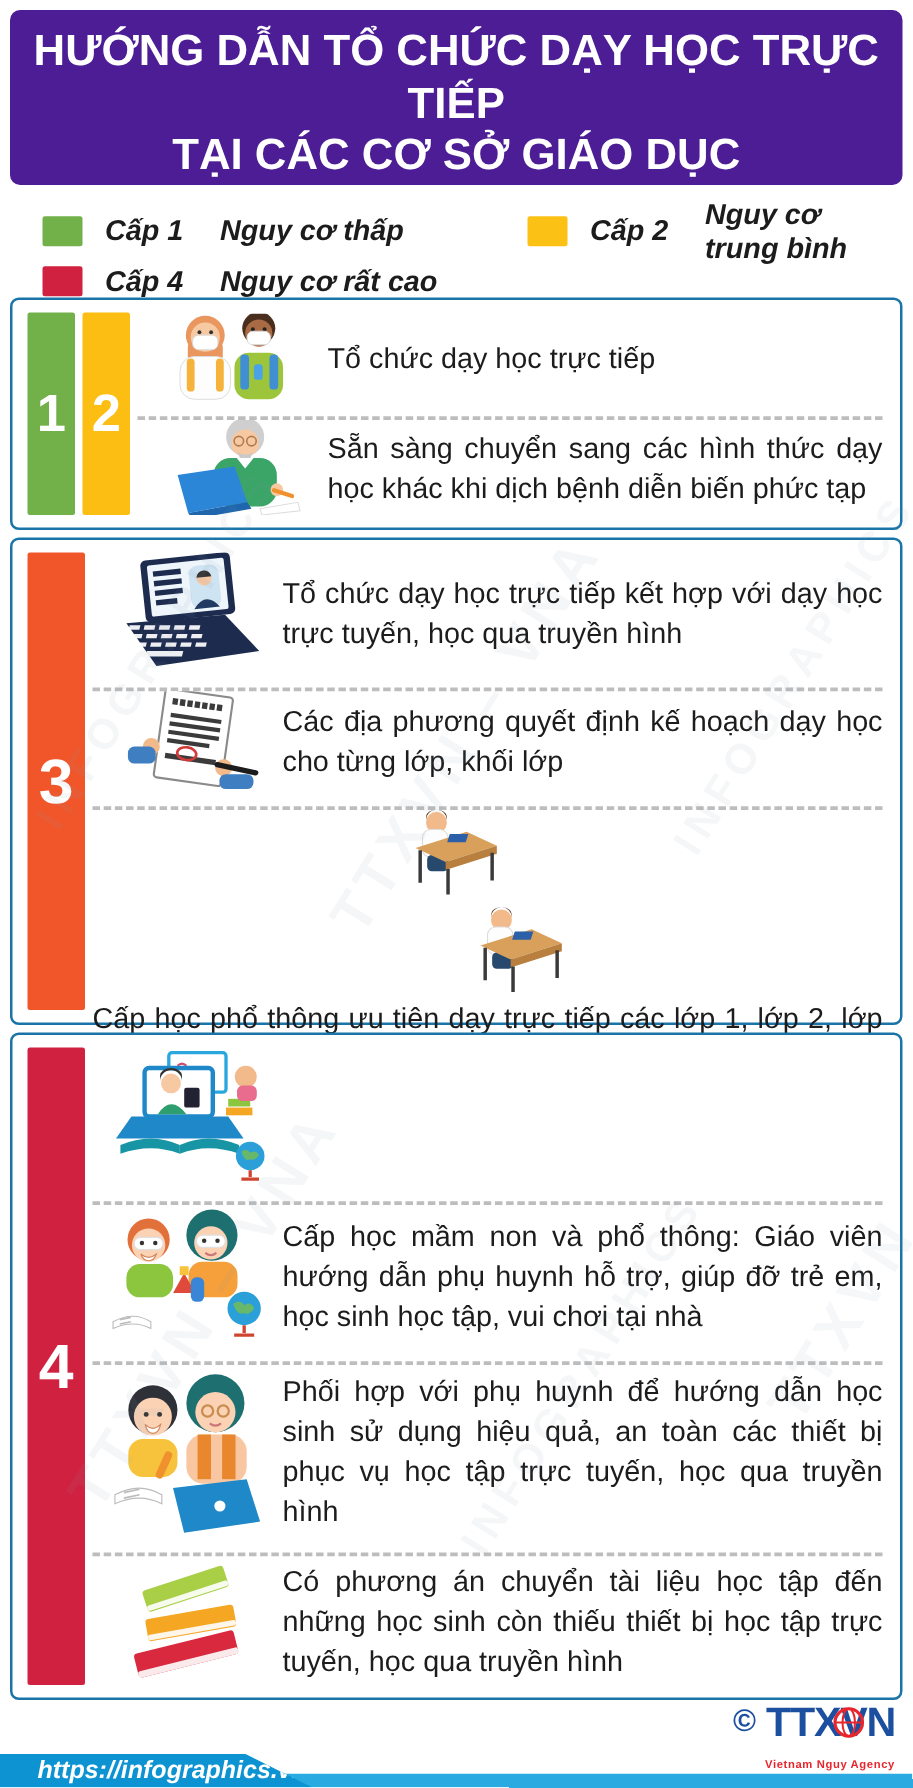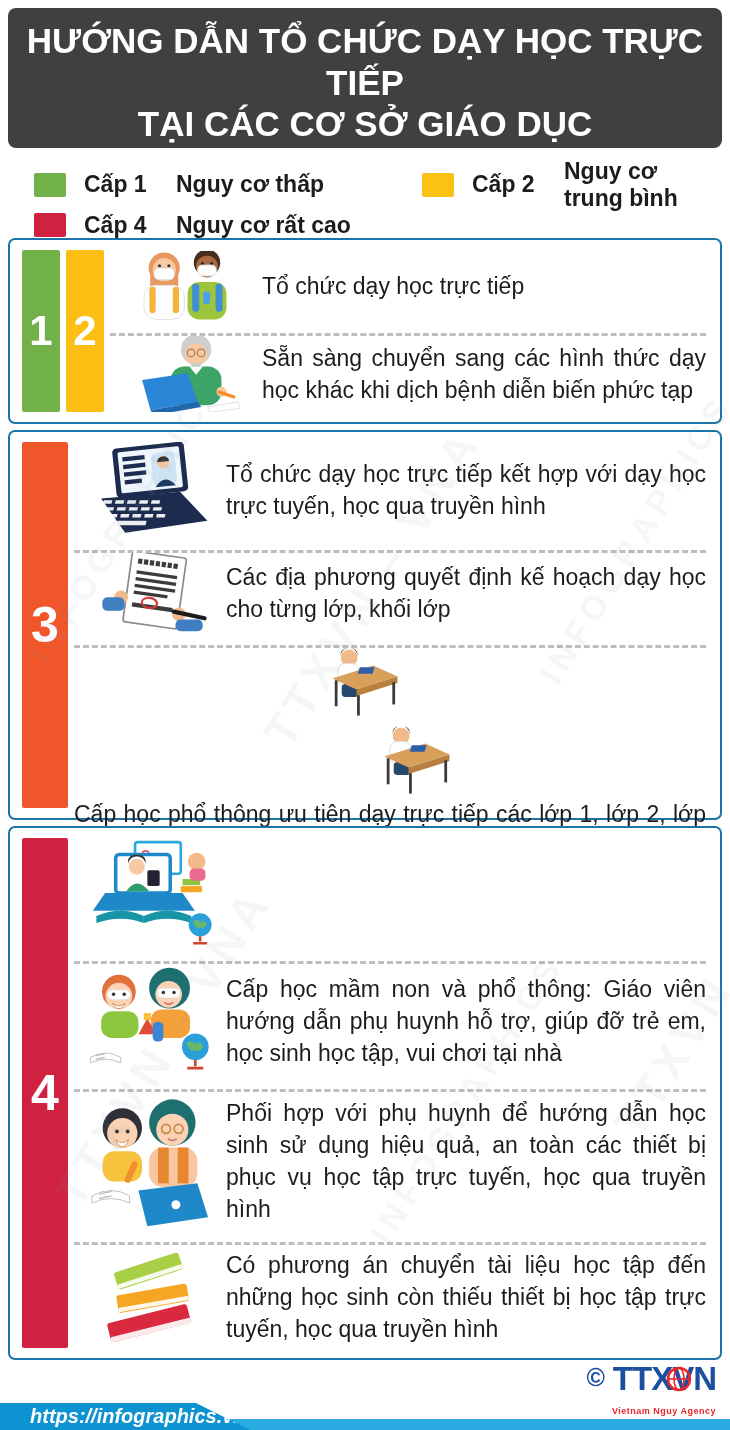--- a/index.html
+++ b/index.html
@@ -5,29 +5,29 @@
   html,body{margin:0;padding:0;background:#fff;}
   #page{position:relative;width:730px;height:1430px;background:#ffffff;overflow:hidden;
         font-family:"Liberation Sans", sans-serif;color:#1c1c1c;}
 
   
   .wm-layer{position:absolute;inset:0;pointer-events:none;z-index:9;}
   .wm{position:absolute;font-weight:bold;font-size:34px;letter-spacing:6px;color:#7f93a8;
       opacity:0.08;white-space:nowrap;transform:rotate(-58deg);}
 
   
-  .header{position:absolute;left:8px;top:8px;width:714px;height:140px;background:#404040;
+  .header{position:absolute;left:8px;top:8px;width:714px;height:140px;background:#4c1d95;
           border-radius:8px;text-align:center;color:#fff;}
   .header .t1{font-weight:bold;font-size:35px;line-height:42px;padding-top:12px;letter-spacing:0px;}
   .header .t2{font-weight:bold;font-size:35px;line-height:40px;}
   .header .sub{font-weight:bold;font-size:18px;margin-top:9px;letter-spacing:-0.2px;}
 
   
   .legend{position:absolute;left:34px;top:158px;width:680px;height:80px;
-          display:grid;grid-template-columns:388px auto;align-content:center;}
+          display:grid;grid-template-columns:388px auto;align-content:center;font-style:italic;}
   .legend-item{display:flex;align-items:center;font-weight:bold;font-size:23px;}
   .swatch{width:32px;height:24px;border-radius:2px;flex:none;margin-right:18px;}
   .lv{width:92px;flex:none;}
   .lb{flex:1;}
 
   
   .card{position:absolute;left:8px;width:714px;background:#fff;border:2px solid #1a74a8;
         border-radius:7px;box-sizing:border-box;display:flex;padding:10px 0 10px 12px;}
   .bars{display:flex;gap:6px;flex:none;}
   .bar{border-radius:2px;display:flex;align-items:center;justify-content:center;}

